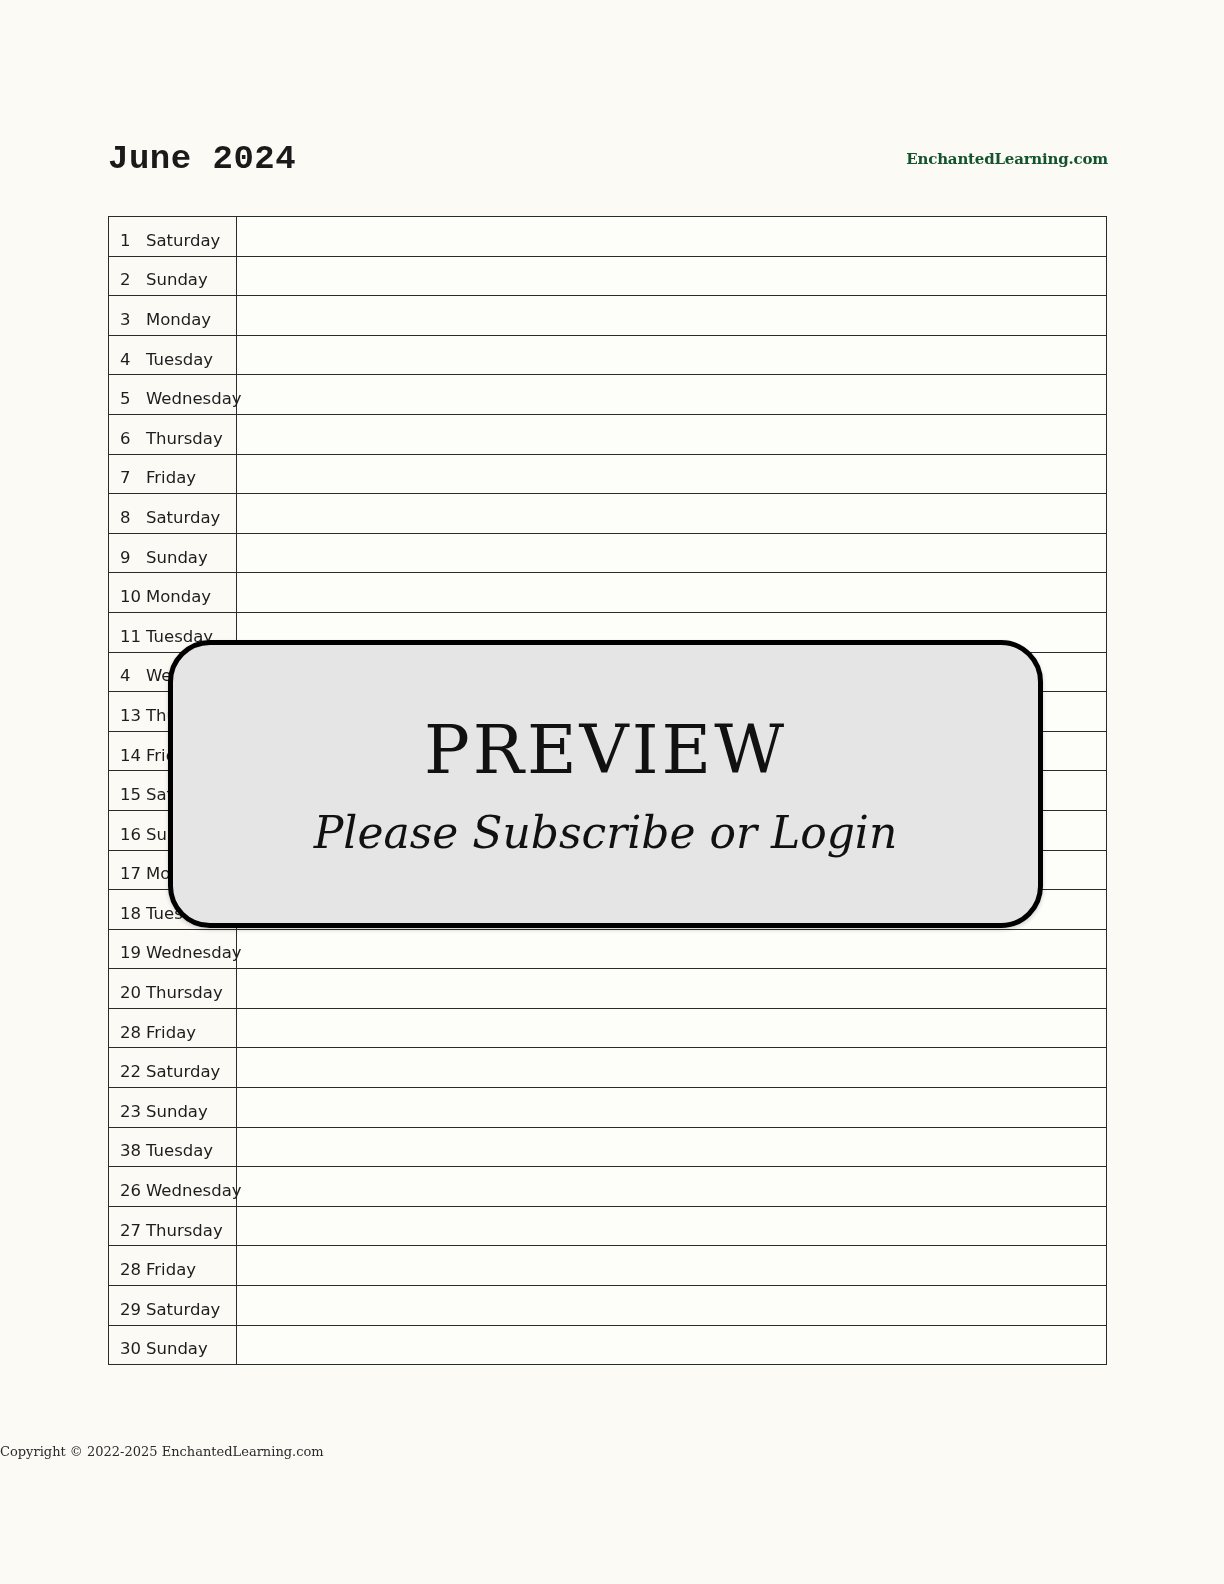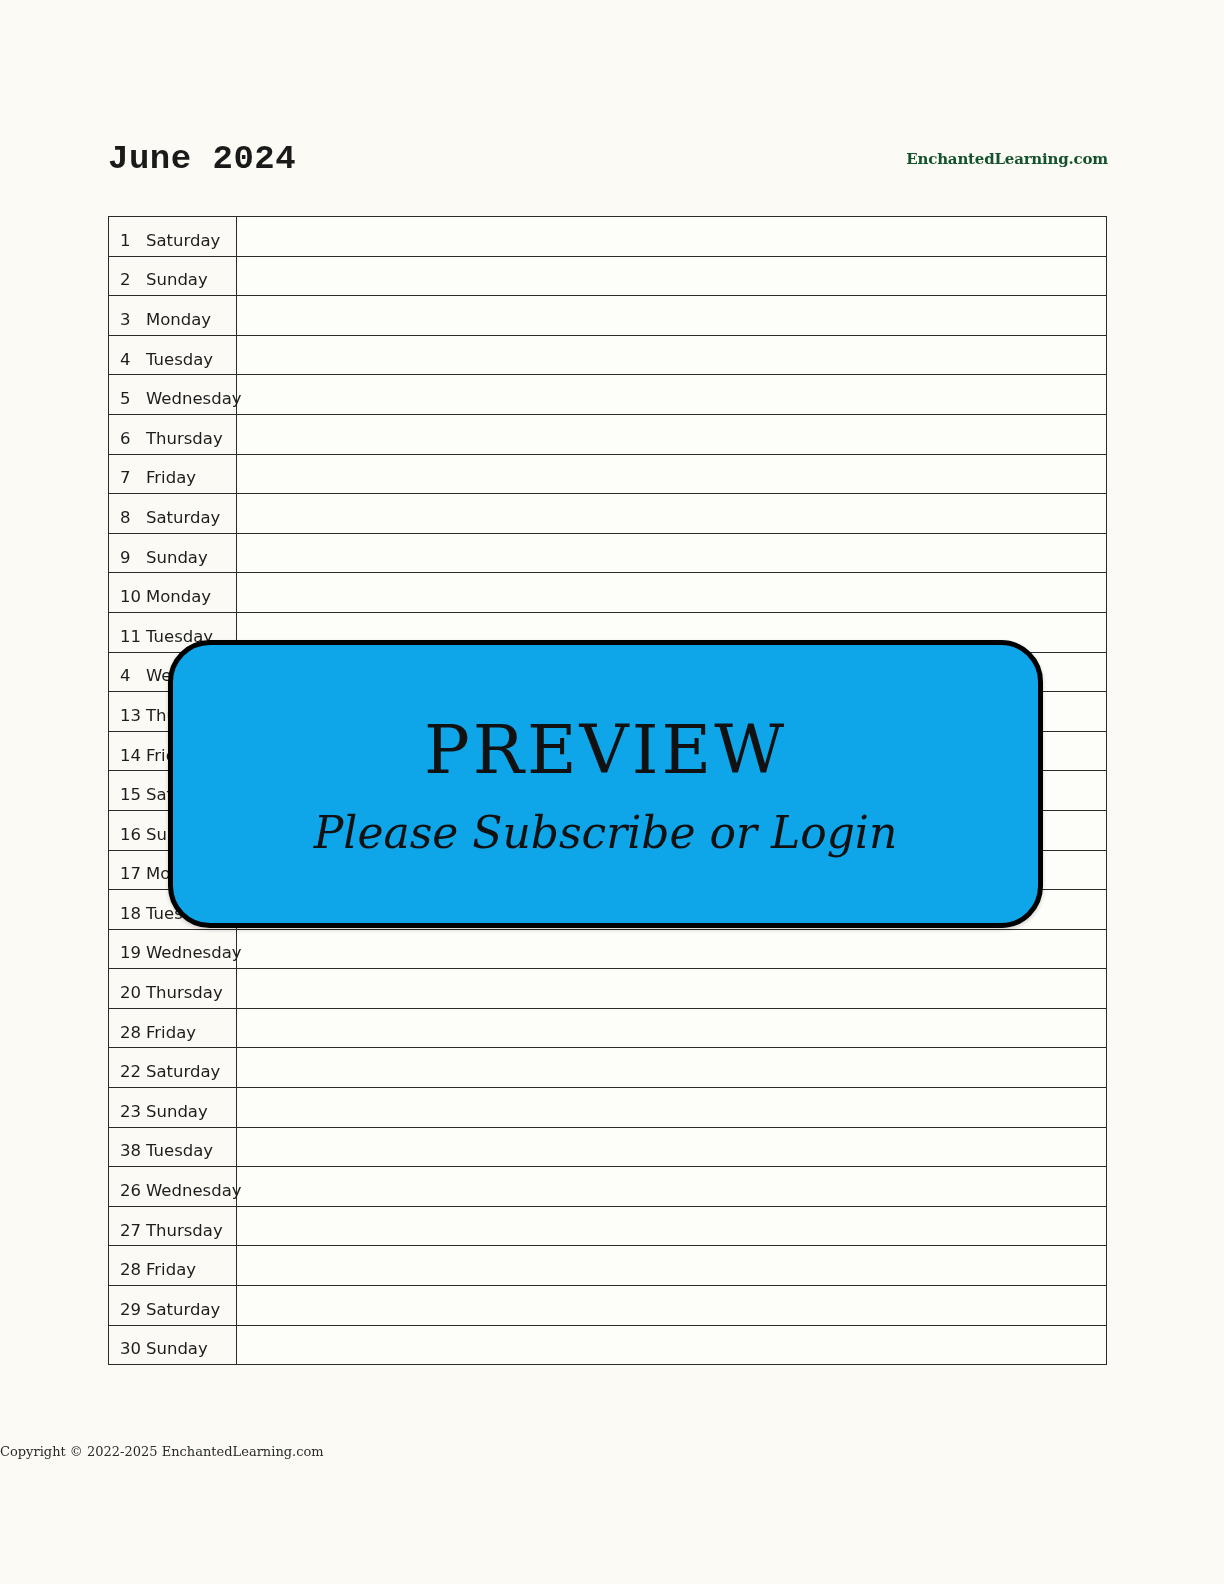--- a/index.html
+++ b/index.html
@@ -94,21 +94,21 @@
     font-family: "DejaVu Serif", serif;
     font-size: 13px;
     color: #2a2a2a;
   }
   .preview-overlay {
     position: absolute;
     left: 168px;
     top: 640px;
     width: 875px;
     height: 288px;
-    background: #0ea5e9;
+    background: #e5e5e5;
     border: 5px solid #000000;
     border-radius: 42px;
     box-sizing: border-box;
     display: flex;
     flex-direction: column;
     align-items: center;
     justify-content: center;
     box-shadow: 0 2px 4px rgba(0,0,0,0.18);
   }
   .preview-title {

